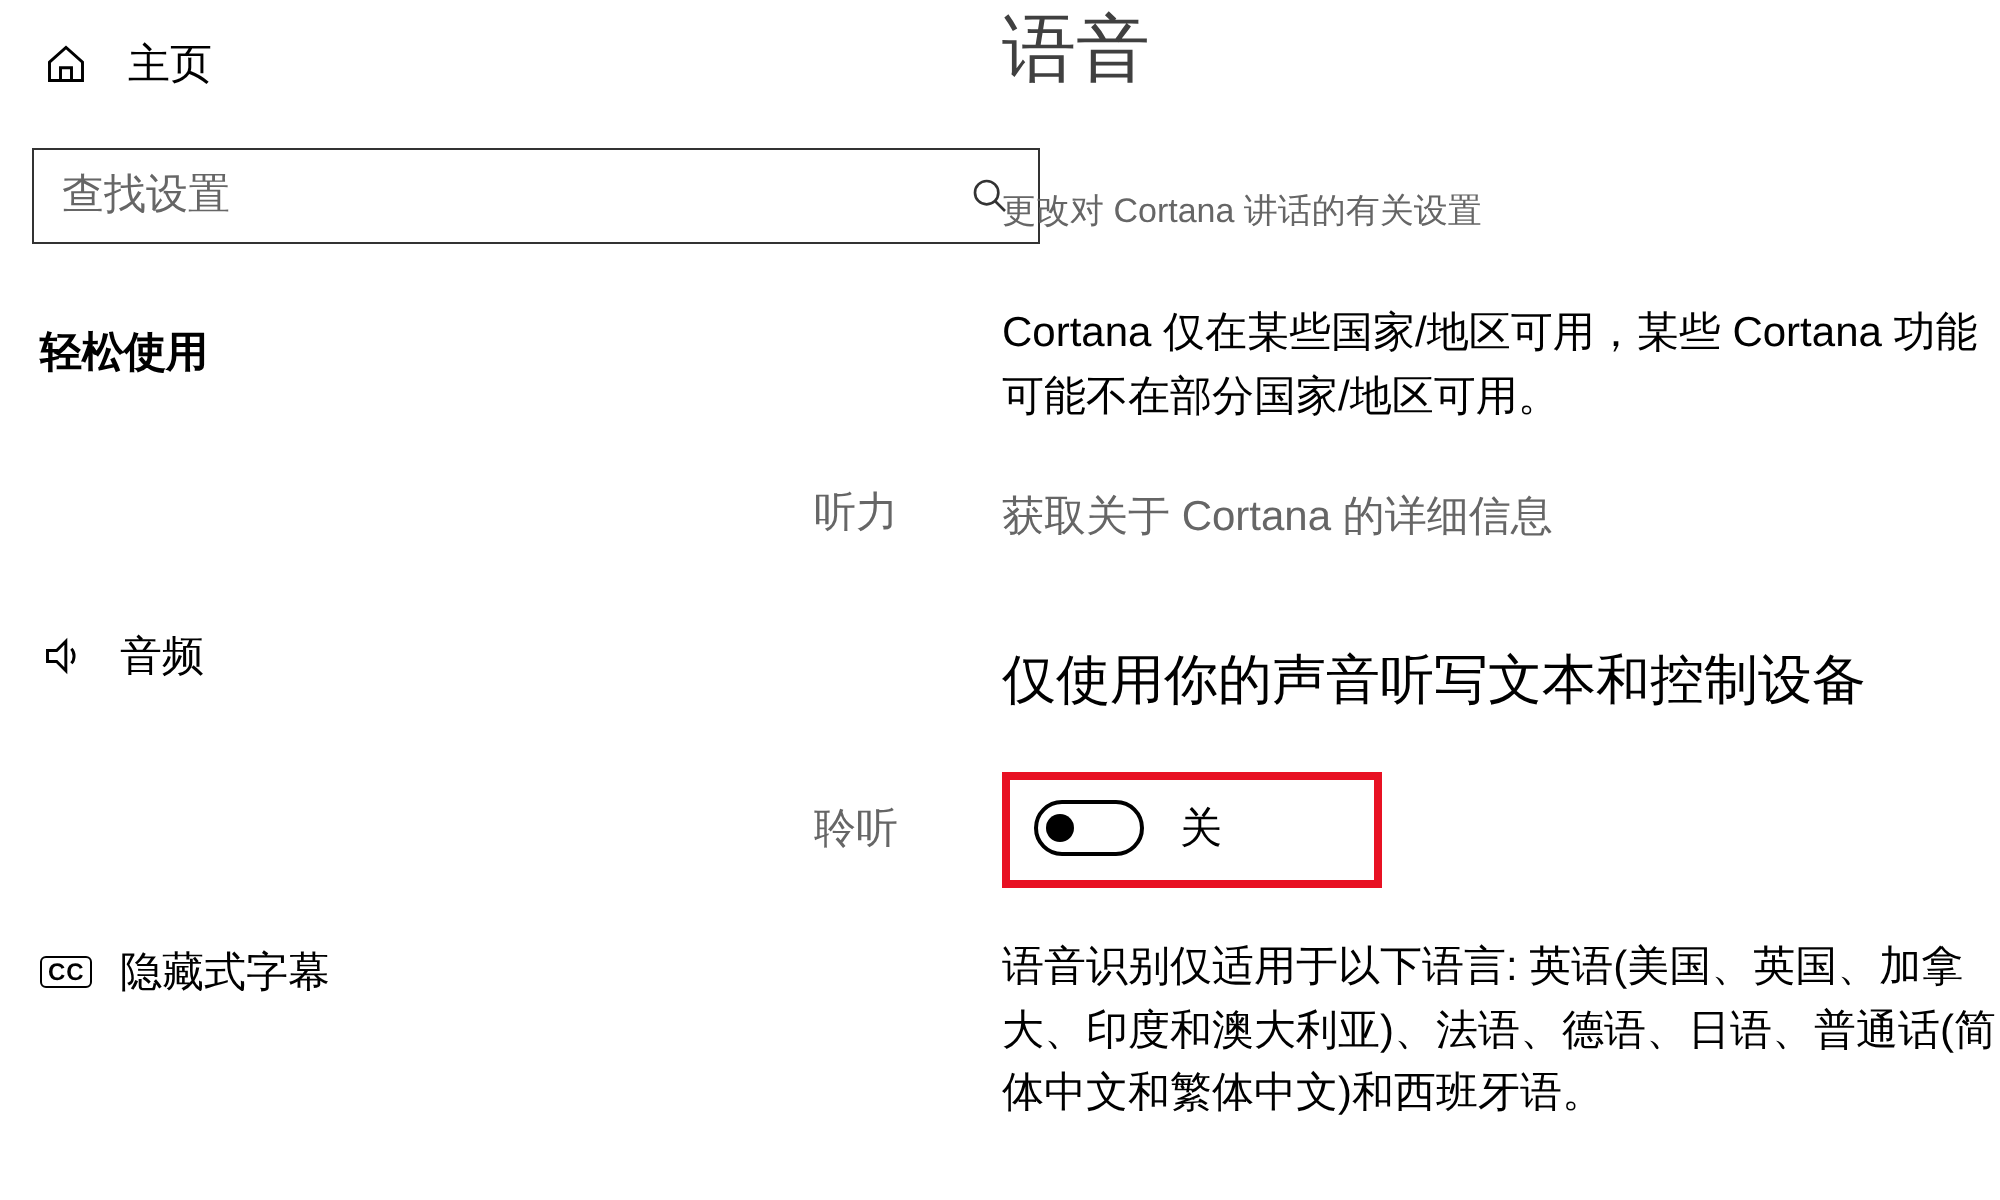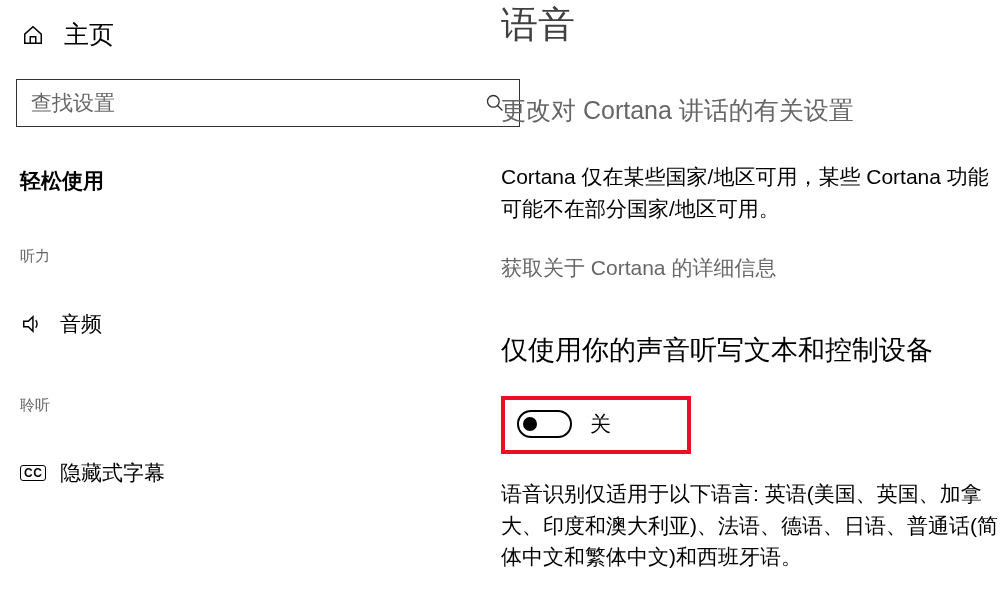--- a/index.html
+++ b/index.html
@@ -17,21 +17,21 @@
       flex-shrink: 0;
     }
     .home-row {
       display: flex;
       align-items: center;
       gap: 20px;
       margin-bottom: 28px;
       padding-left: 6px;
     }
     .home-icon svg { width: 22px; height: 22px; display: block; }
-    .home-label { font-size: 25px; color: #000; }
+    .home-label { font-size: 21px; color: #000; }
     .search-box {
       border: 1px solid #333;
       height: 48px;
       display: flex;
       align-items: center;
       padding: 0 14px;
       margin-bottom: 40px;
       width: 504px;
     }
     .search-box input {
@@ -46,24 +46,25 @@
     .search-box input::placeholder { color: #666; }
     .search-icon svg { width: 20px; height: 20px; display: block; }
     .section-label {
       font-size: 21px;
       font-weight: 600;
       color: #000;
       margin-bottom: 52px;
       padding-left: 4px;
     }
     .group-label {
-      font-size: 15px;
+      font-size: 21px;
       color: #666;
       margin-bottom: 38px;
       padding-left: 4px;
+      text-align: right;
     }
     .nav-item {
       display: flex;
       align-items: center;
       gap: 14px;
       padding: 6px 4px;
       margin-bottom: 52px;
       cursor: pointer;
     }
     .nav-item .icon { width: 26px; display: flex; align-items: center; text-align: center; }
@@ -85,21 +86,21 @@
       overflow: hidden;
     }
     .page-title {
       font-size: 37px;
       font-weight: 500;
       color: #404040;
       margin-bottom: 44px;
       margin-top: 0;
     }
     .subtitle {
-      font-size: 25px;
+      font-size: 17px;
       color: #666;
       margin-bottom: 34px;
     }
     .body-text {
       font-size: 21px;
       color: #000;
       line-height: 1.5;
       margin-bottom: 30px;
     }
     .link-text {

